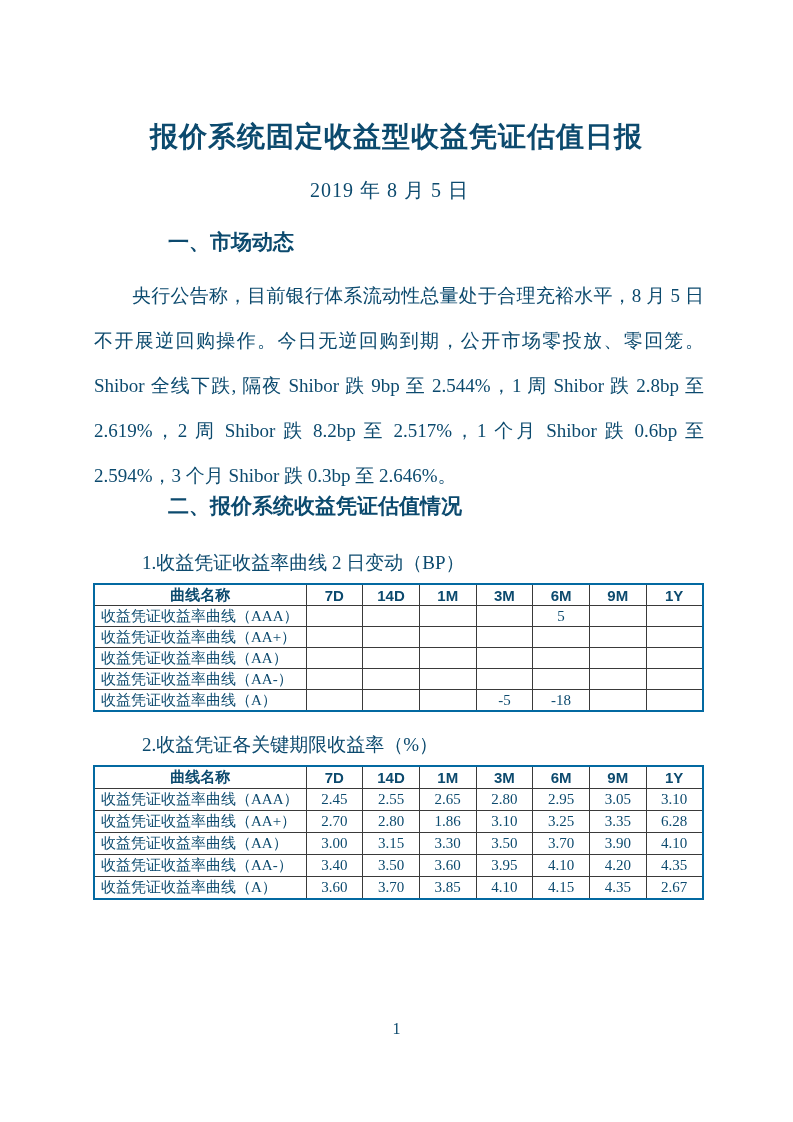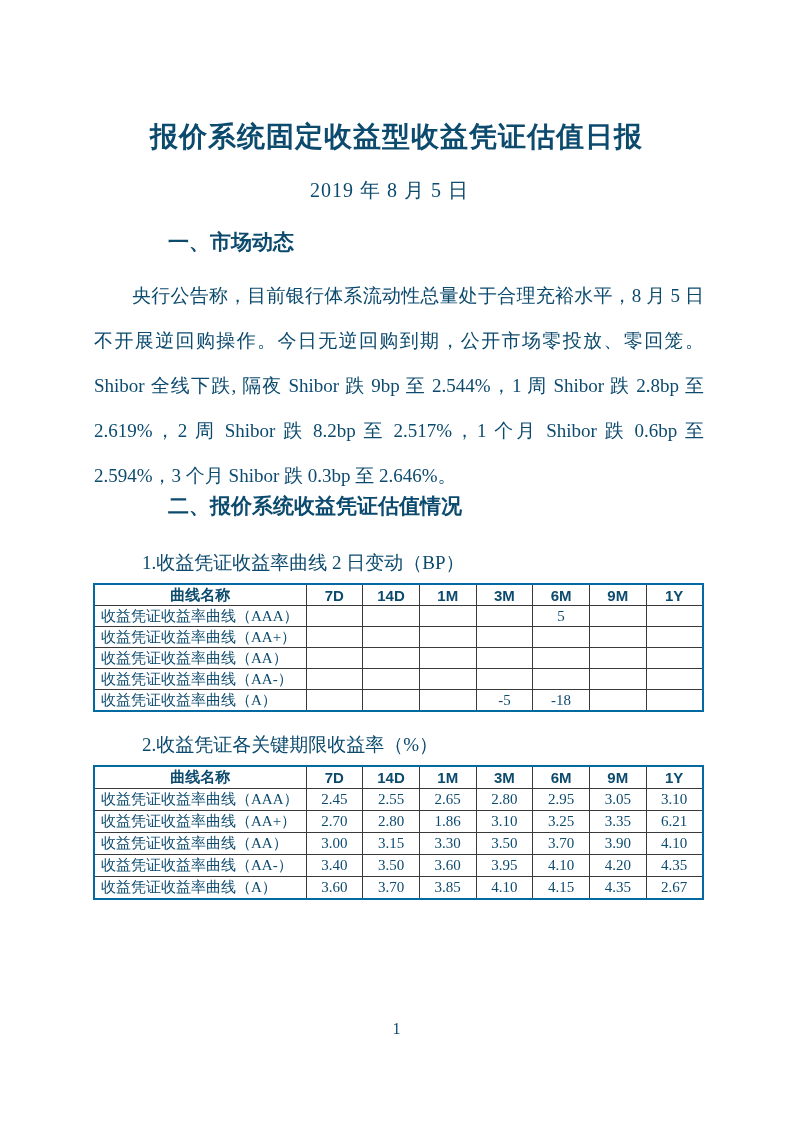--- a/index.html
+++ b/index.html
@@ -235,21 +235,21 @@
           <td>3.10</td>
         </tr>
         <tr>
           <td class="name-cell">收益凭证收益率曲线（AA+）</td>
           <td>2.70</td>
           <td>2.80</td>
           <td>1.86</td>
           <td>3.10</td>
           <td>3.25</td>
           <td>3.35</td>
-          <td>6.21</td>
+          <td>6.28</td>
         </tr>
         <tr>
           <td class="name-cell">收益凭证收益率曲线（AA）</td>
           <td>3.00</td>
           <td>3.15</td>
           <td>3.30</td>
           <td>3.50</td>
           <td>3.70</td>
           <td>3.90</td>
           <td>4.10</td>

